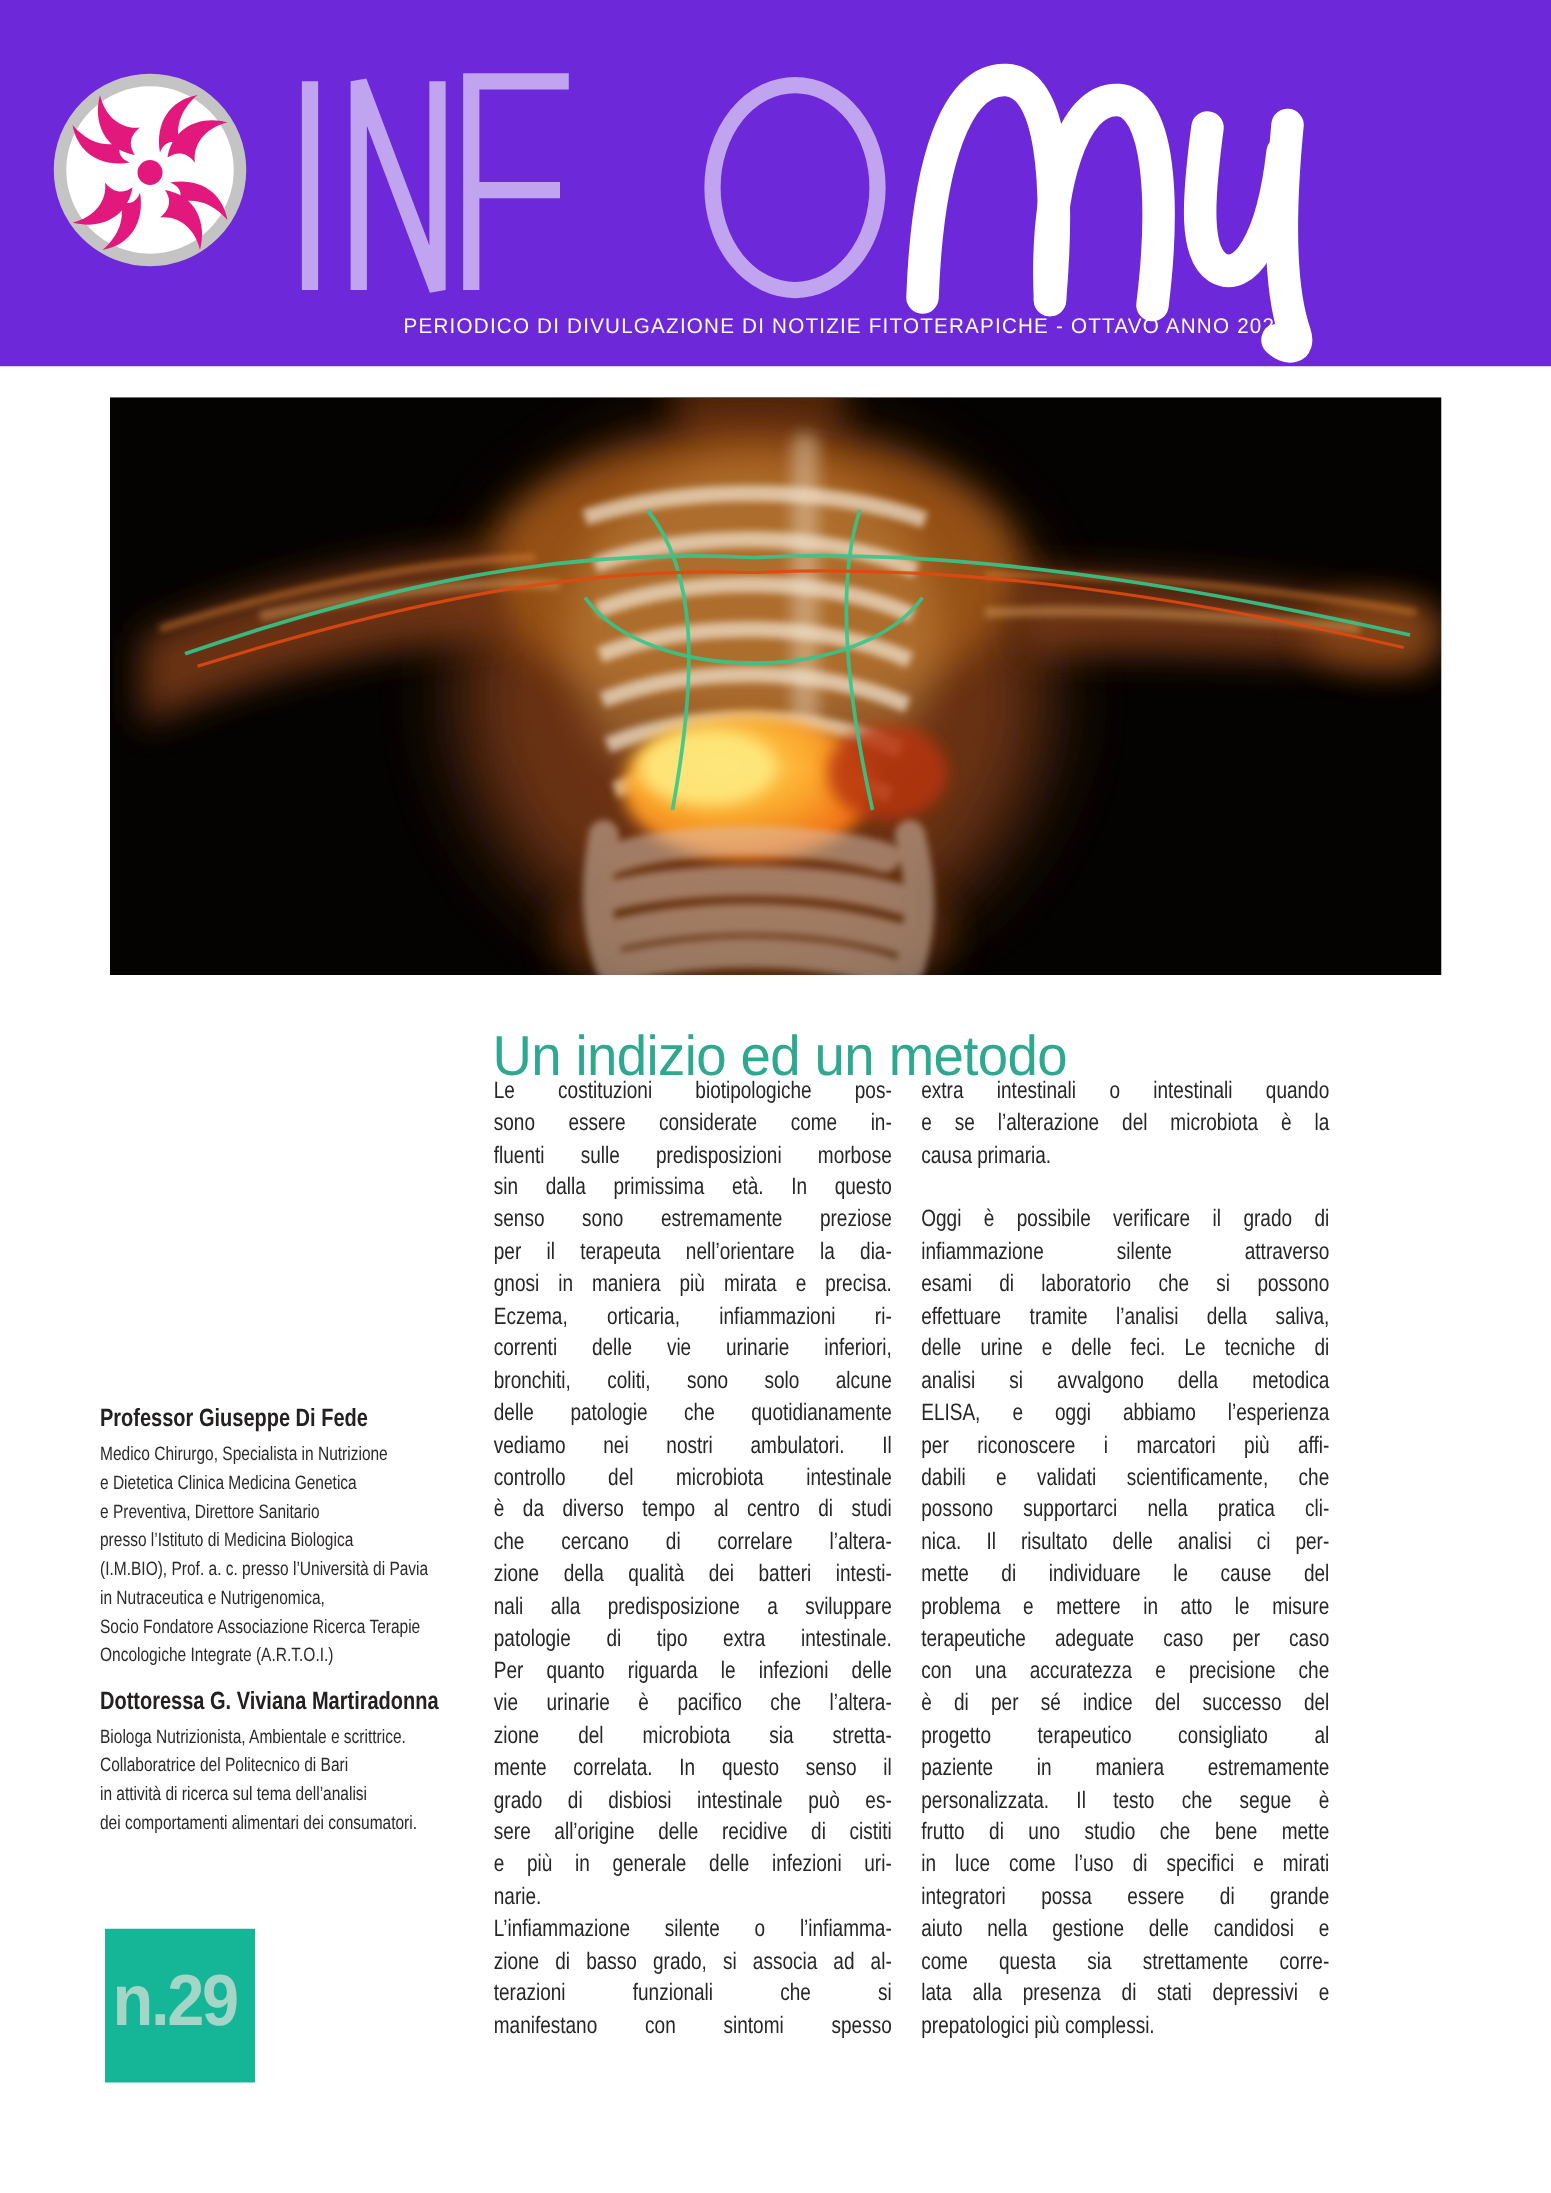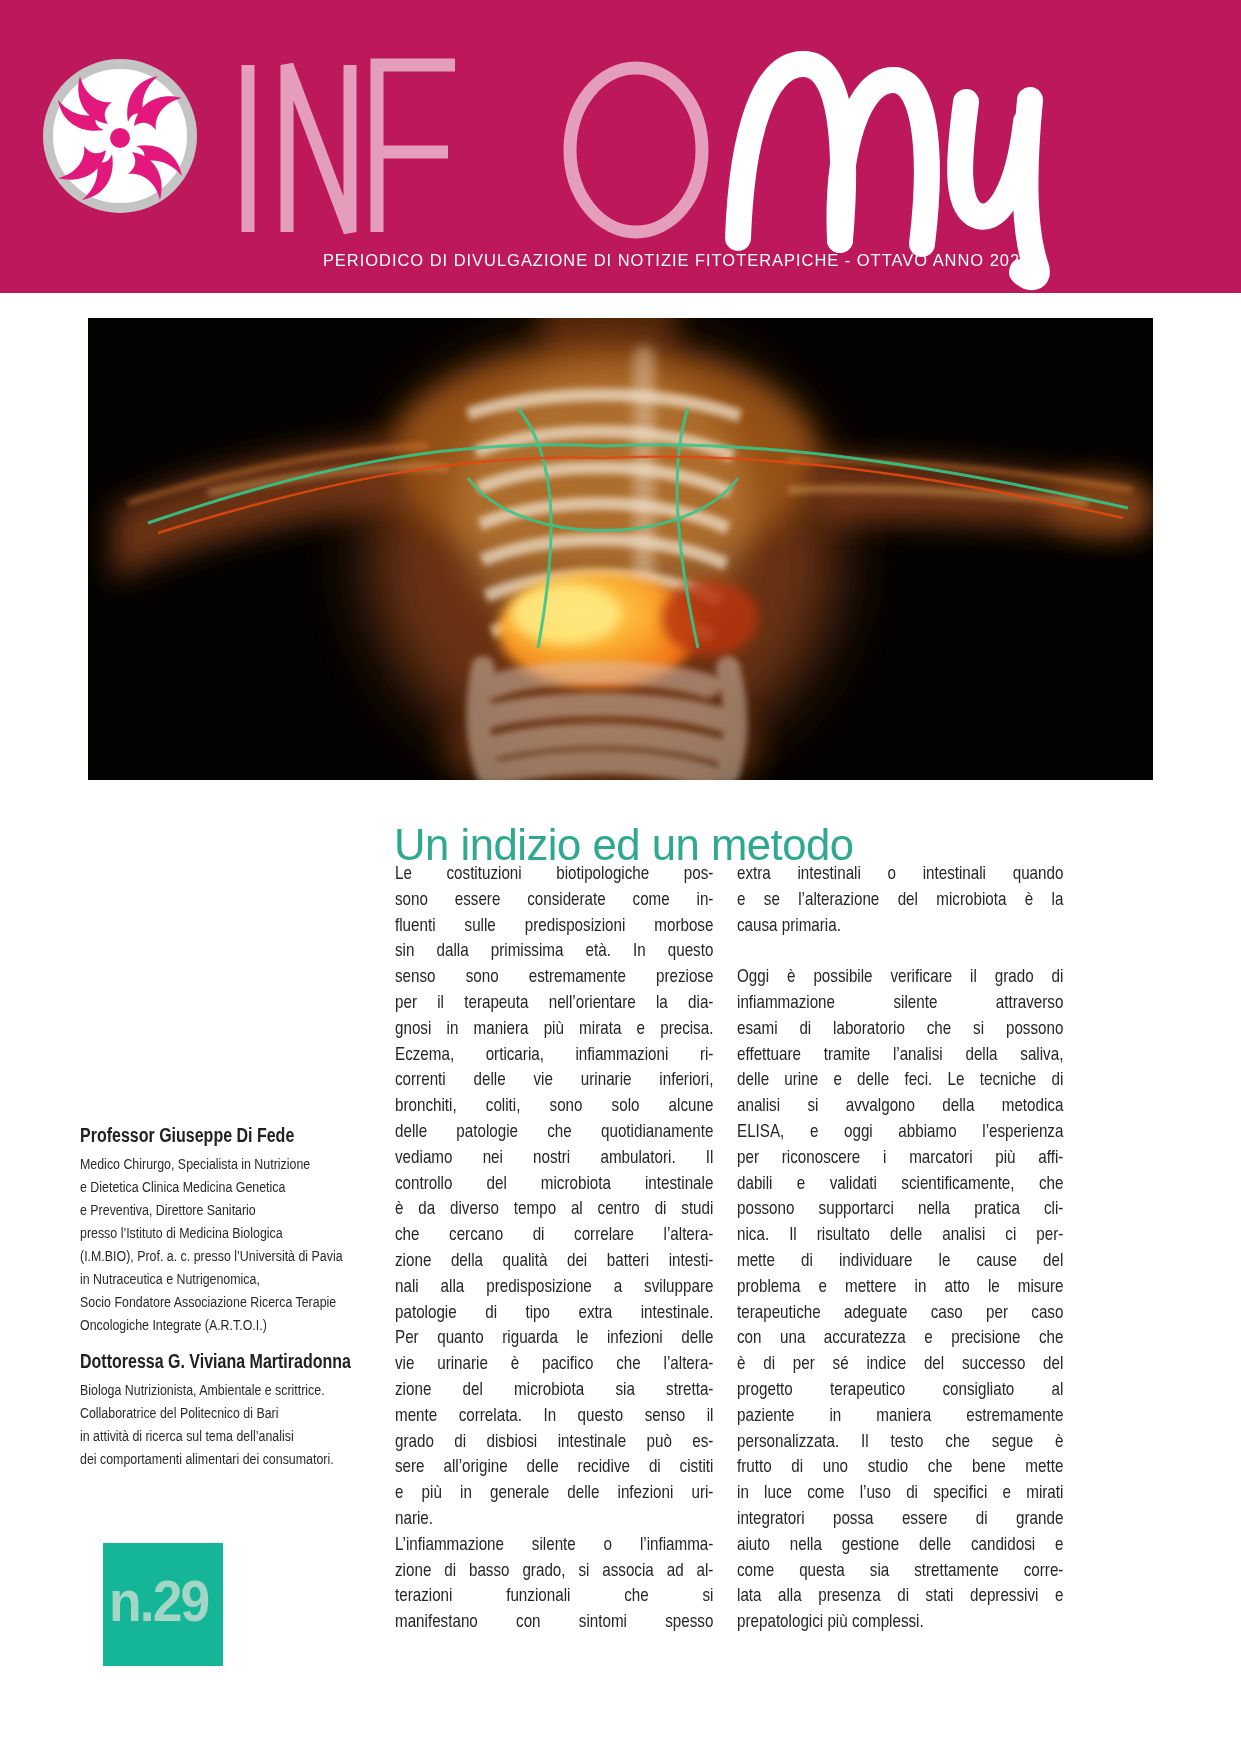--- a/index.html
+++ b/index.html
@@ -9,21 +9,21 @@
     font-family:"Liberation Sans", sans-serif;
     color:#272525;
     position:relative;
     overflow:hidden;
   }
   .abs{position:absolute;}
 
   
   .masthead{
     left:0;top:0;width:1241px;height:293px;
-    background:#be185d;
+    background:#6d28d9;
     text-decoration:underline;
   }
   .logo-svg{position:absolute;left:38px;top:54px;width:164px;height:164px;}
   .brand-svg{position:absolute;left:230px;top:40px;width:820px;height:250px;overflow:visible;}
   .masthead-subtitle{
     position:absolute;right:211px;top:251px;
     color:#ffffff;
     font-size:17px;letter-spacing:1px;white-space:nowrap;
     transform:scaleX(0.97);transform-origin:right top;
   }
@@ -67,21 +67,21 @@
   .author-name{
     font-size:20px;font-weight:bold;color:#232020;
     margin:0 0 5px 0;white-space:nowrap;
   }
   .bio-line{
     font-size:15.5px;line-height:23px;color:#2b2929;white-space:nowrap;
   }
 
   
   .issue-box{
-    left:103px;top:1543px;width:120px;height:123px;
+    left:84px;top:1543px;width:120px;height:123px;
     background:#15b598;
   }
   .issue-box span{
     display:block;margin:24px 0 0 6px;
     color:#a3d6c6;font-size:58px;font-weight:bold;letter-spacing:-2px;
     transform:scaleX(0.92);transform-origin:left top;
   }
 </style>
 </head>
 <body>

